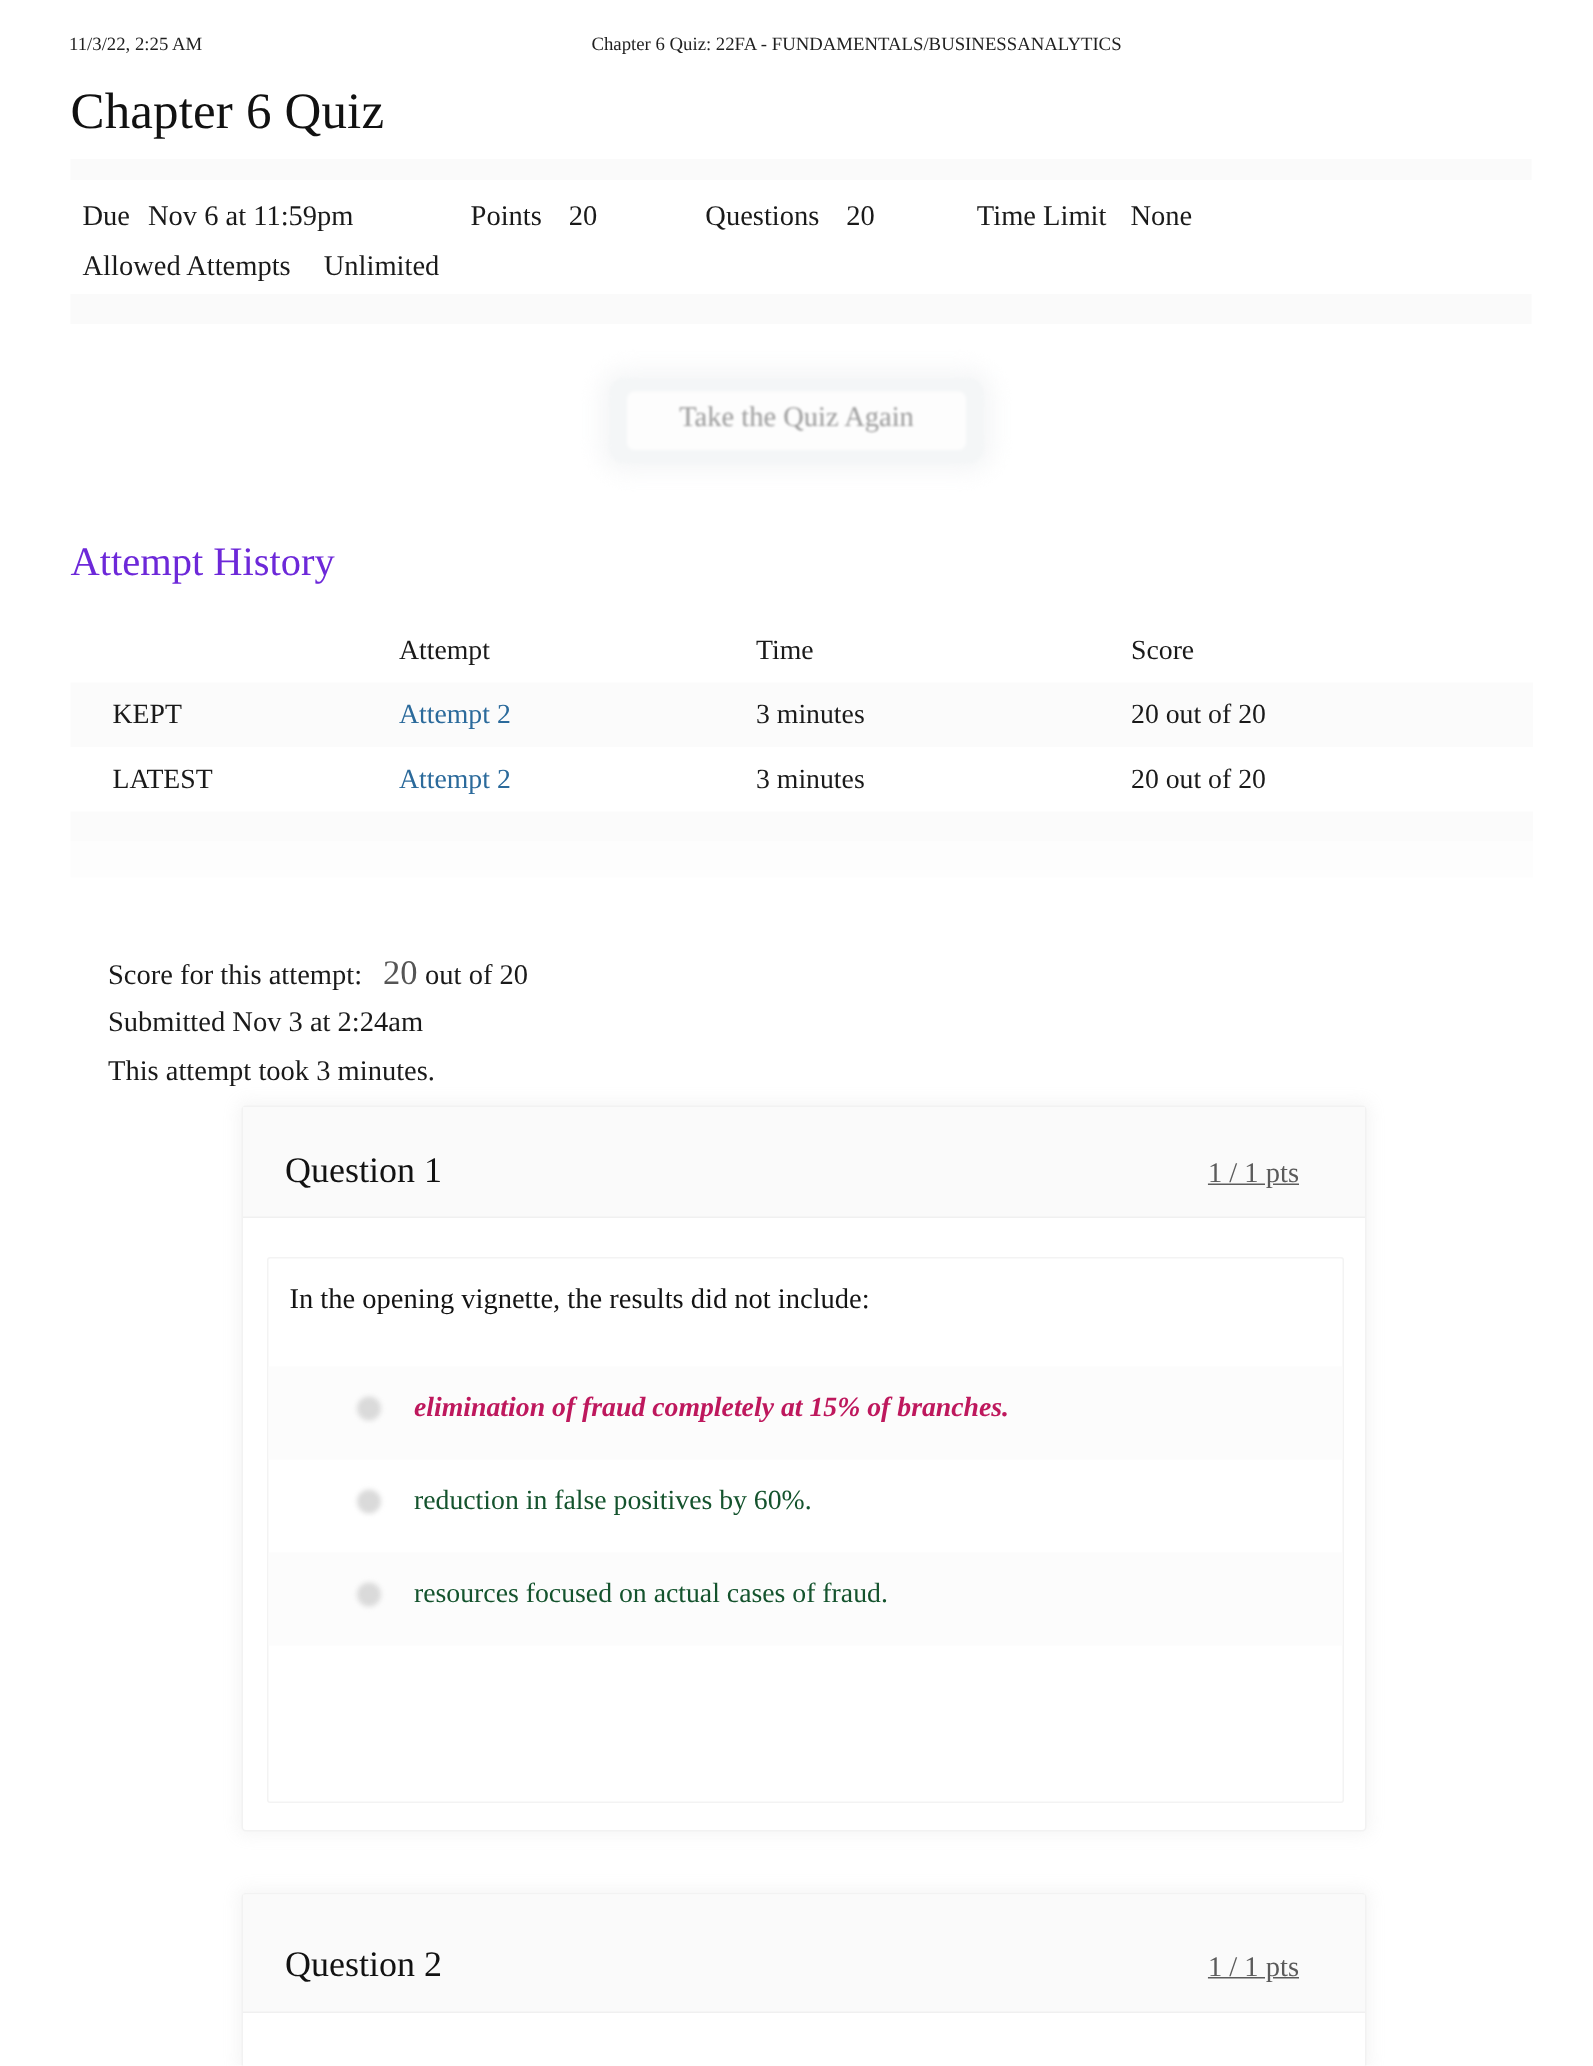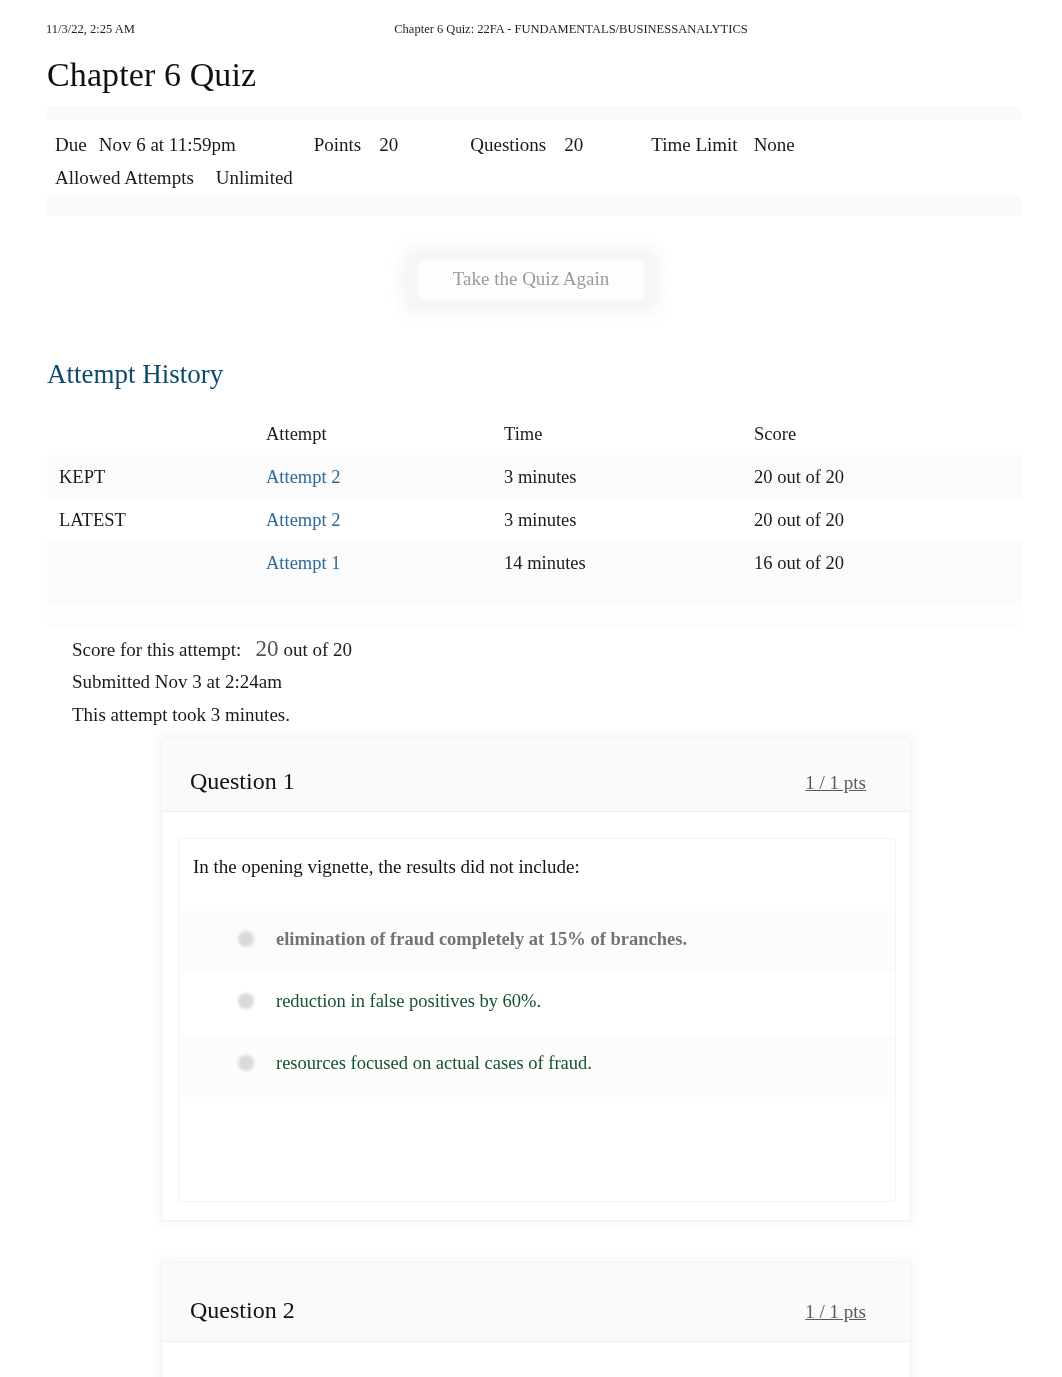--- a/index.html
+++ b/index.html
@@ -120,21 +120,21 @@
     filter: blur(0.7px);
   }
 
   
   .section-title {
     position: absolute;
     left: 47px;
     top: 357px;
     font-size: 27px;
     font-weight: 400;
-    color: #0c4a6e;
+    color: #6d28d9;
     margin: 0;
     line-height: 34px;
   }
 
   .attempt-table {
     position: absolute;
     left: 47px;
     top: 412px;
     width: 975px;
   }
@@ -147,21 +147,21 @@
   .at-row.tail { background: #fbfbfb; height: 20px; }
   .at-row.tail2 { background: #fdfdfd; height: 24px; }
   .at-cell {
     position: absolute;
     top: 9px;
     font-size: 18.5px;
     line-height: 26px;
     white-space: nowrap;
     color: #1a1a1a;
   }
-  .c-kept  { left: 12px; }
+  .c-kept  { left: 28px; }
   .c-att   { left: 219px; }
   .c-time  { left: 457px; text-align: right; }
   .c-score { left: 707px; }
   .at-head .at-cell { color: #1a1a1a; }
   .at-link {
     color: #2b6a9b;
     text-decoration: none;
   }
 
   
@@ -268,22 +268,23 @@
   .ans-text {
     position: absolute;
     left: 97px;
     top: 15px;
     font-size: 18.5px;
     line-height: 26px;
     white-space: nowrap;
     color: #14532d;
   }
   .ans-text.selected {
-    color: #737373;
+    color: #be185d;
     font-weight: 600;
+    font-style: italic;
   }
 </style>
 </head>
 <body>
 
 <div class="print-header">
   <span class="ph-left">11/3/22, 2:25 AM</span>
   <span class="ph-center">Chapter 6 Quiz: 22FA - FUNDAMENTALS/BUSINESSANALYTICS</span>
 </div>
 
@@ -323,26 +324,20 @@
     <span class="at-cell c-score">20 out of 20</span>
   </div>
 
   <div class="at-row">
     <span class="at-cell c-kept">LATEST</span>
     <a href="#" class="at-cell c-att at-link">Attempt 2</a>
     <span class="at-cell c-time">3 minutes</span>
     <span class="at-cell c-score">20 out of 20</span>
   </div>
 
-  <div class="at-row band">
-    <span class="at-cell c-kept"></span>
-    <a href="#" class="at-cell c-att at-link">Attempt 1</a>
-    <span class="at-cell c-time">14 minutes</span>
-    <span class="at-cell c-score">16 out of 20</span>
-  </div>
 
   <div class="at-row tail"></div>
   <div class="at-row tail2"></div>
 </div>
 
 <div class="score-block">
   <div class="score-line"><span>Score for this attempt:</span><span class="score-num">20</span><span>out of 20</span></div>
   <div class="score-line">Submitted Nov 3 at 2:24am</div>
   <div class="score-line">This attempt took 3 minutes.</div>
 </div>

